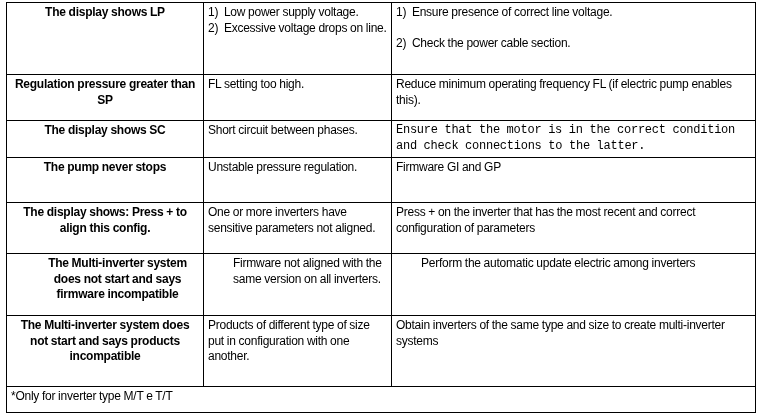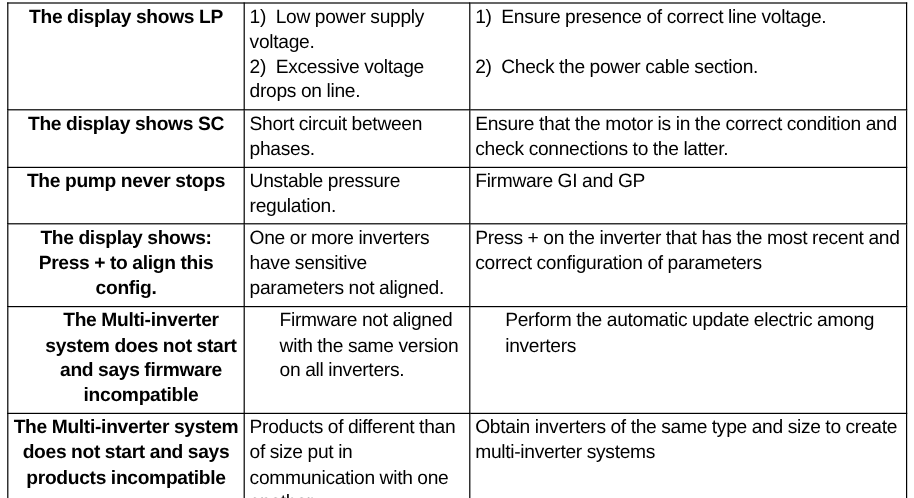--- a/index.html
+++ b/index.html
@@ -27,21 +27,21 @@
     border-collapse: collapse;
     table-layout: fixed;
     width: 749px;
     background: #ffffff;
   }
 
   table.troubleshoot td {
     border: 1.5px solid #000000;
     vertical-align: top;
     padding: 2px 4px 3px 4px;
-    font-size: 16px;
+    font-size: 12px;
     line-height: 1.30;
     letter-spacing: -0.25px;
     word-spacing: -0.2px;
   }
 
   
   col.c1 { width: 197px; }
   col.c2 { width: 188px; }
   col.c3 { width: 364px; }
 
@@ -88,43 +88,48 @@
     </colgroup>
     <tbody>
       <tr class="r0">
         <td class="fault">The display shows LP</td>
         <td class="cause" style="white-space: pre-wrap; margin-left: 14px;">1)  Low power supply voltage.
 2)  Excessive voltage drops on line.</td>
         <td class="remedy" style="white-space: pre-wrap;">1)  Ensure presence of correct line voltage.
 
 2)  Check the power cable section.</td>
       </tr>
+      <tr class="r1">
+        <td class="fault">Regulation pressure greater than SP</td>
+        <td class="cause" style="white-space: pre-wrap;">FL setting too high.</td>
+        <td class="remedy" style="white-space: pre-wrap;">Reduce minimum operating frequency FL (if electric pump enables this).</td>
+      </tr>
       <tr class="r2">
         <td class="fault">The display shows SC</td>
         <td class="cause" style="white-space: pre-wrap;">Short circuit between phases.</td>
-        <td class="remedy" style="white-space: pre-wrap;">Ensure that the motor is in the correct condition and check connections to the latter.</td>
+        <td class="remedy" style="white-space: pre-wrap; font-family: Liberation Mono, monospace;">Ensure that the motor is in the correct condition and check connections to the latter.</td>
       </tr>
       <tr class="r3">
         <td class="fault">The pump never stops</td>
         <td class="cause" style="white-space: pre-wrap;">Unstable pressure regulation.</td>
         <td class="remedy" style="white-space: pre-wrap;">Firmware GI and GP</td>
       </tr>
       <tr class="r4">
         <td class="fault">The display shows:  Press + to align this config.</td>
         <td class="cause" style="white-space: pre-wrap;">One or more inverters have sensitive parameters not aligned.</td>
         <td class="remedy" style="white-space: pre-wrap;">Press + on the inverter that has the most recent and correct configuration of parameters</td>
       </tr>
       <tr class="r5">
         <td class="fault">The Multi-inverter system does not start and says firmware incompatible</td>
         <td class="cause" style="white-space: pre-wrap;">Firmware not aligned with the same version on all inverters.</td>
         <td class="remedy" style="white-space: pre-wrap;">Perform the automatic update electric among inverters</td>
       </tr>
       <tr class="r6">
         <td class="fault">The Multi-inverter system does not start and says products incompatible</td>
-        <td class="cause" style="white-space: pre-wrap;">Products of different than of size put in communication with one another.</td>
+        <td class="cause" style="white-space: pre-wrap;">Products of different type of size put in configuration with one another.</td>
         <td class="remedy" style="white-space: pre-wrap;">Obtain inverters of the same type and size to create multi-inverter systems</td>
       </tr>
       <tr class="rf">
         <td class="footer-cell" colspan="3">*Only for inverter type M/T e T/T</td>
       </tr>
     </tbody>
   </table>
 </div>
 
 </body></html>

